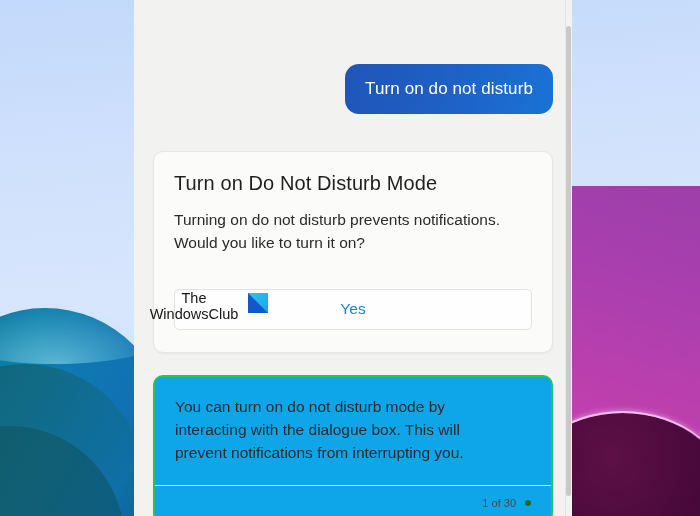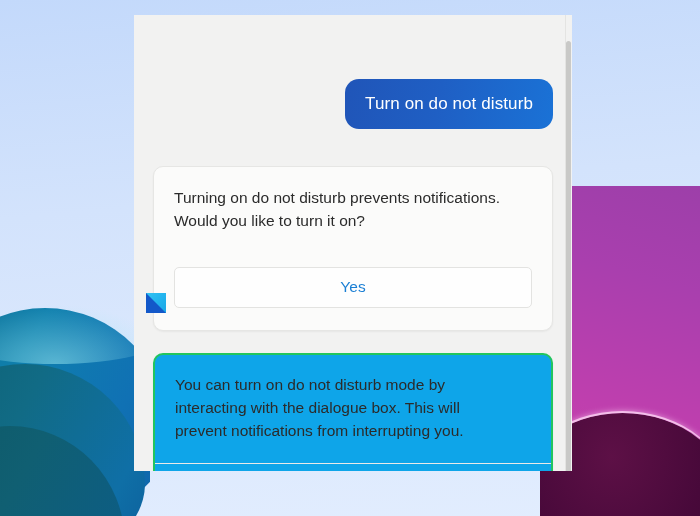--- a/index.html
+++ b/index.html
@@ -92,22 +92,22 @@
     right: -32px; bottom: -74px;
     width: 219px; height: 179px;
     border-radius: 50%;
     border-top: 2px solid rgba(250,205,240,.85);
     border-left: 2px solid rgba(250,205,240,.45);
   }
 
   
   .panel {
     position: absolute;
-    left: 134px; top: 15px;
-    width: 438px; height: 456px;
+    left: 134px; top: 0;
+    width: 438px; height: 516px;
     background: #f2f2f1;
     overflow: hidden;
   }
 
   .panel-inner {
     position: relative;
     width: 100%; height: 100%;
     padding: 0 19px;
   }
 
@@ -271,20 +271,21 @@
   </div>
 
   <div class="panel">
     <div class="panel-inner">
 
       <div class="msg-row-user">
         <div class="bubble-user">Turn on do not disturb</div>
       </div>
 
       <div class="card">
+        <div class="card-title">Turn on Do Not Disturb Mode</div>
         <div class="card-body">Turning on do not disturb prevents notifications. Would you like to turn it on?</div>
         <div class="card-actions">
           <button class="action-btn">Yes</button>
         </div>
       </div>
 
       <div class="bubble-bot">
         <div class="bubble-bot-text">You can turn on do not disturb mode by interacting with the dialogue box. This will prevent notifications from interrupting you.</div>
         <div class="bubble-bot-footer">
           <span class="footer-count">1 of 30</span>
@@ -293,16 +294,20 @@
       </div>
 
     </div>
 
     <div class="scroll-track">
       <div class="scroll-thumb"></div>
     </div>
   </div>
 
   <div class="watermark">
+    <div class="wm-text">
+      <div>The</div>
+      <div>WindowsClub</div>
+    </div>
     <div class="wm-logo"></div>
   </div>
 
 </div>
 
 </body></html>

